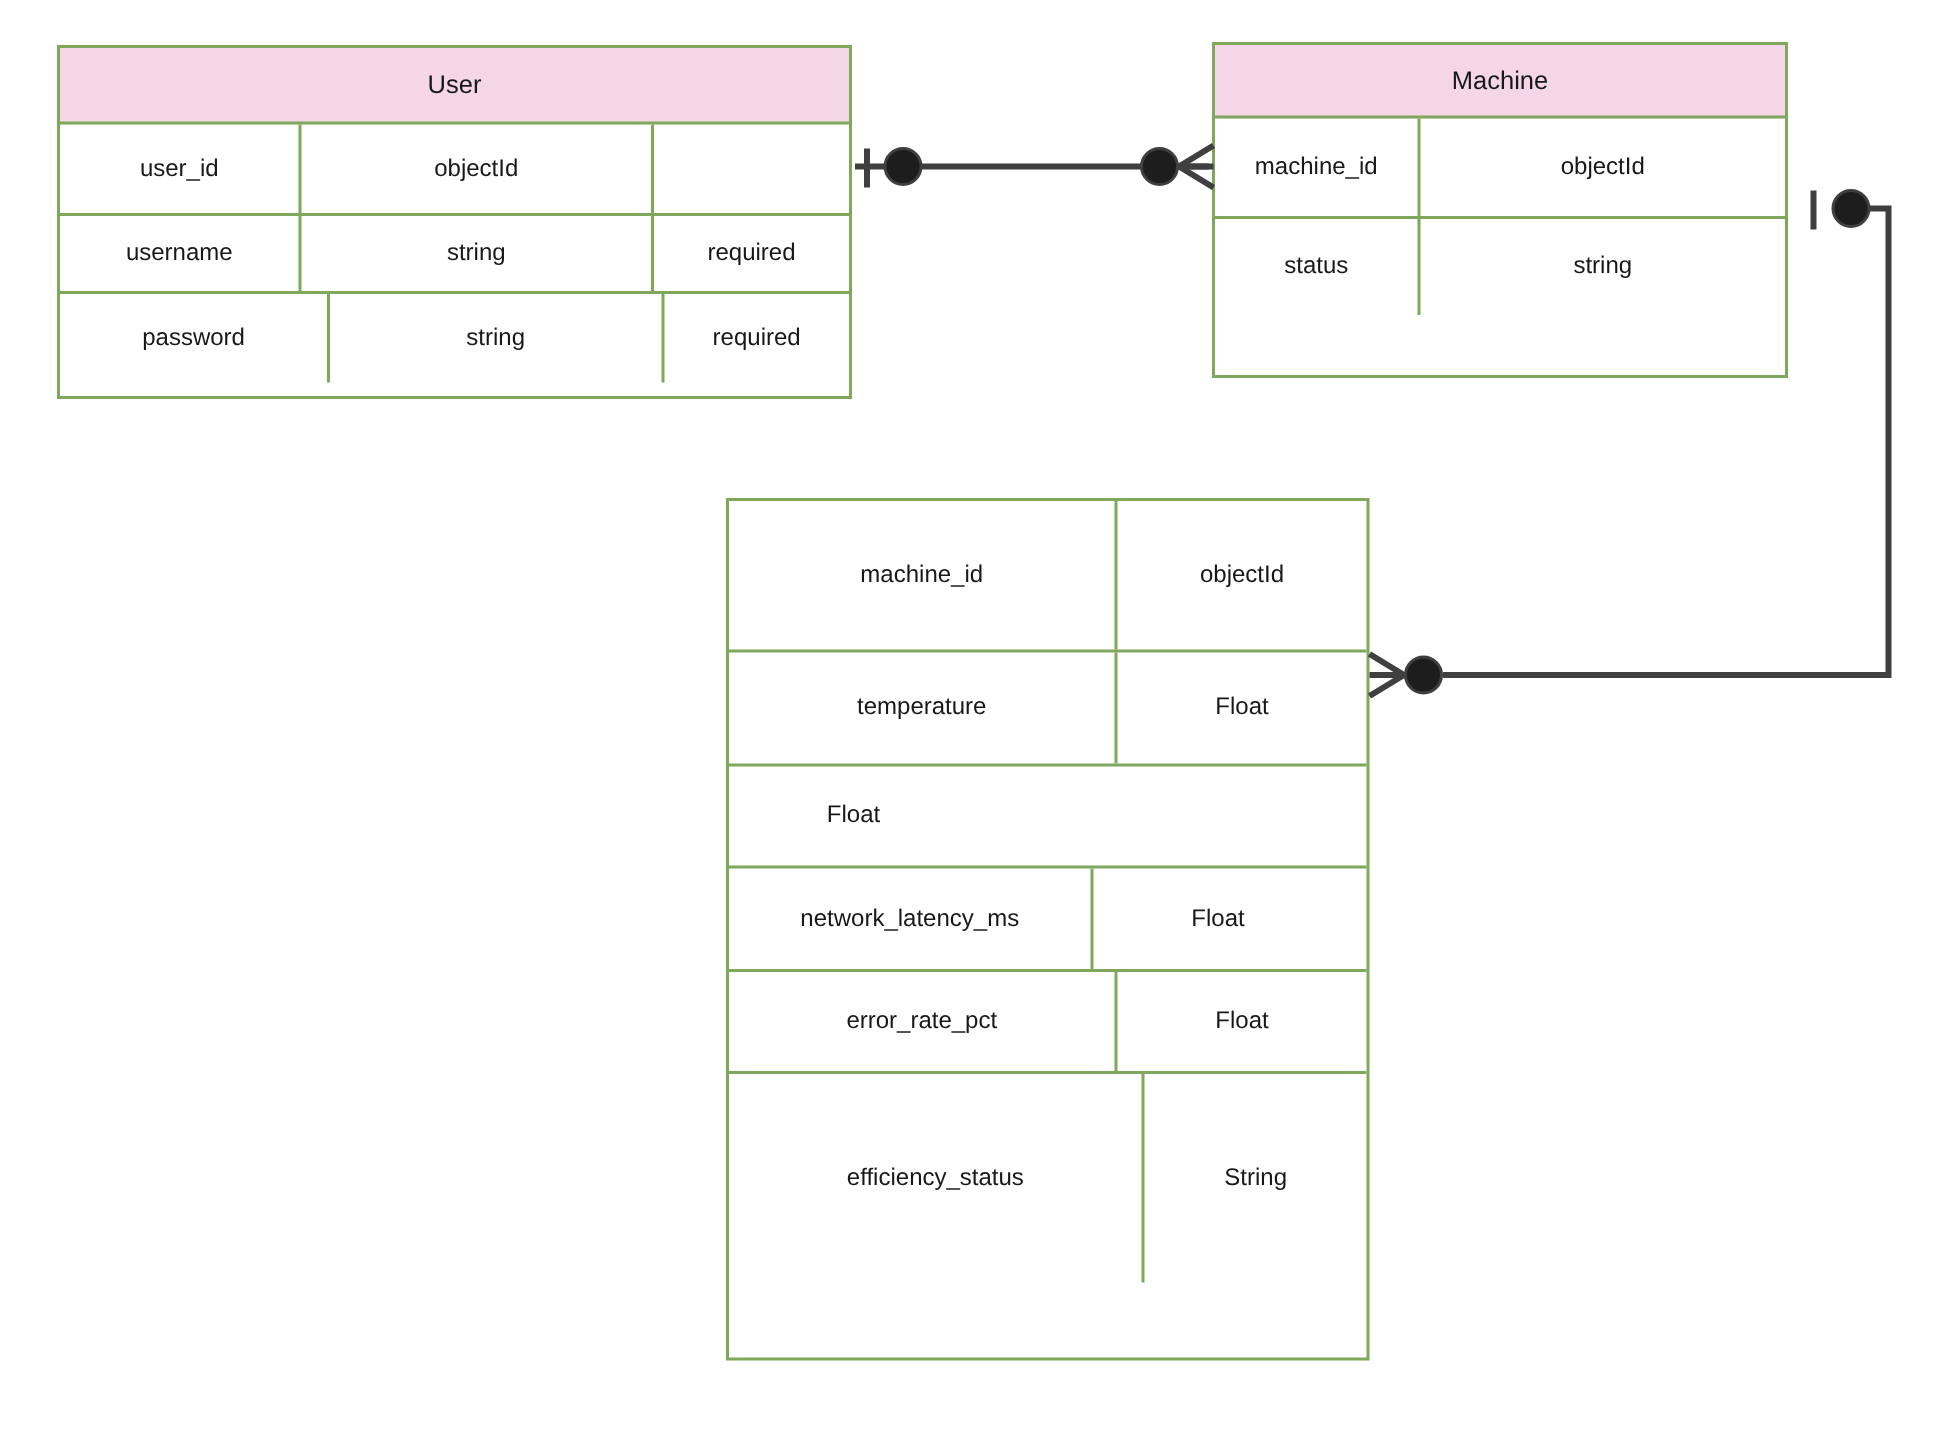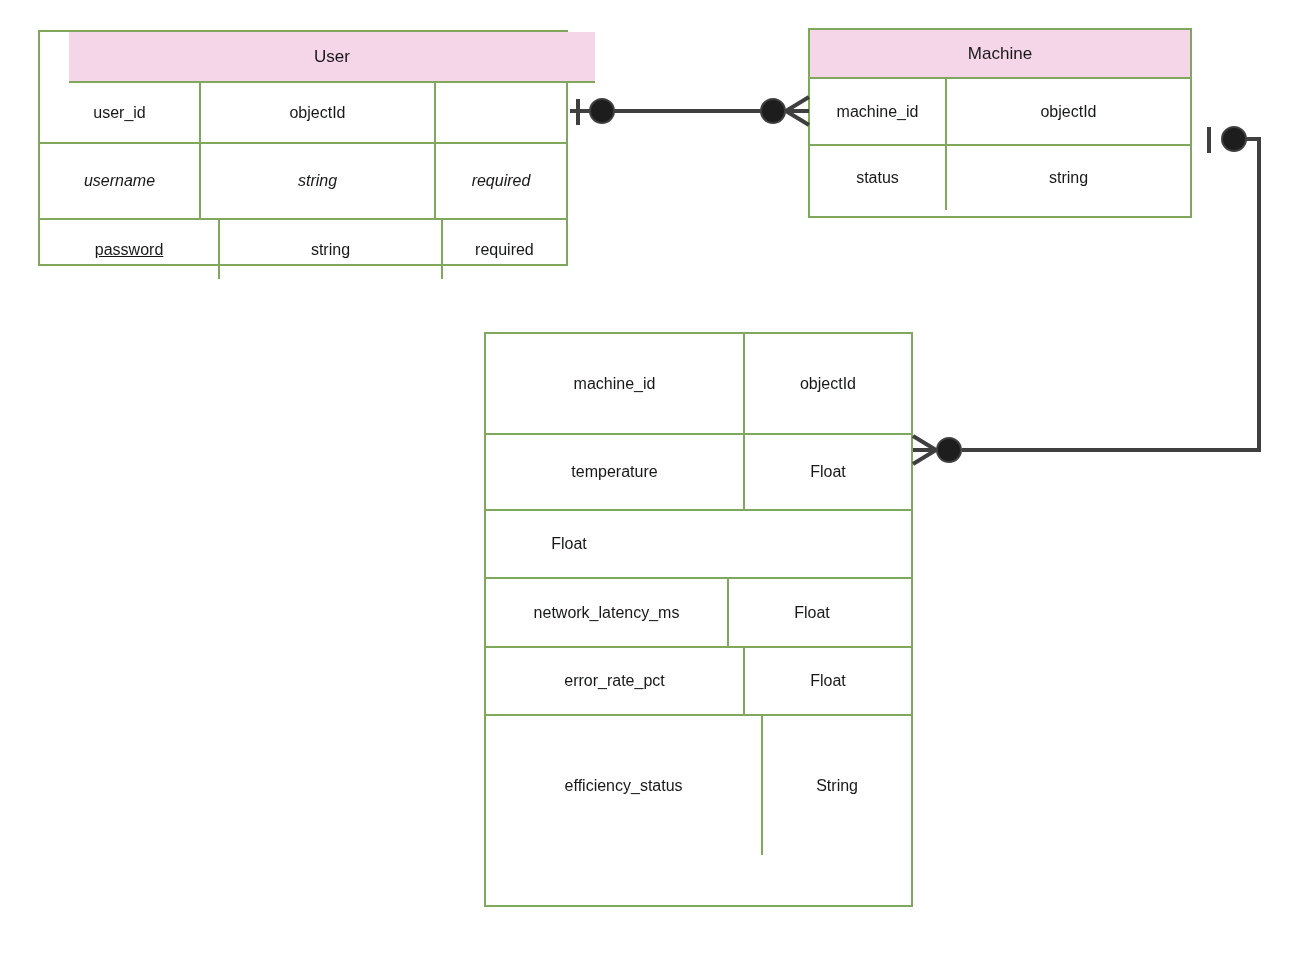--- a/index.html
+++ b/index.html
@@ -101,42 +101,42 @@
     stroke: #3f3f3f;
     stroke-width: 2;
   }
 </style>
 </head>
 <body>
 
 <div id="canvas">
 
   <div class="entity" id="entity-user" style="left:38px; top:30px; width:530px; height:236px;">
-    <div class="entity-header" style="height:51px;margin-left:29px;">User</div>
+    <div class="entity-header" style="height:51px;">User</div>
 
     <div class="entity-row" style="height:61px;">
       <div class="cell" style="width:161px;">user_id</div>
       <div class="cell" style="width:235px;">objectId</div>
       <div class="cell last-col" style="width:130px;"></div>
     </div>
 
-    <div class="entity-row" style="height:76px;font-style:italic;">
+    <div class="entity-row" style="height:52px;">
       <div class="cell" style="width:161px;">username</div>
       <div class="cell" style="width:235px;">string</div>
       <div class="cell last-col" style="width:130px;">required</div>
     </div>
 
     <div class="entity-row last" style="height:59px;">
-      <div class="cell" style="width:190px;text-decoration:underline;">password</div>
+      <div class="cell" style="width:190px;">password</div>
       <div class="cell" style="width:235px;">string</div>
       <div class="cell last-col" style="width:130px;">required</div>
     </div>
   </div>
 
-  <div class="entity" id="entity-machine" style="left:808px; top:28px; width:384px; height:190px;">
+  <div class="entity" id="entity-machine" style="left:808px; top:28px; width:384px; height:224px;">
     <div class="entity-header" style="height:49px;">Machine</div>
 
     <div class="entity-row" style="height:67px;">
       <div class="cell" style="width:137px;">machine_id</div>
       <div class="cell last-col" style="width:243px;">objectId</div>
     </div>
 
     <div class="entity-row last" style="height:64px;">
       <div class="cell" style="width:137px;">status</div>
       <div class="cell last-col" style="width:243px;">string</div>

